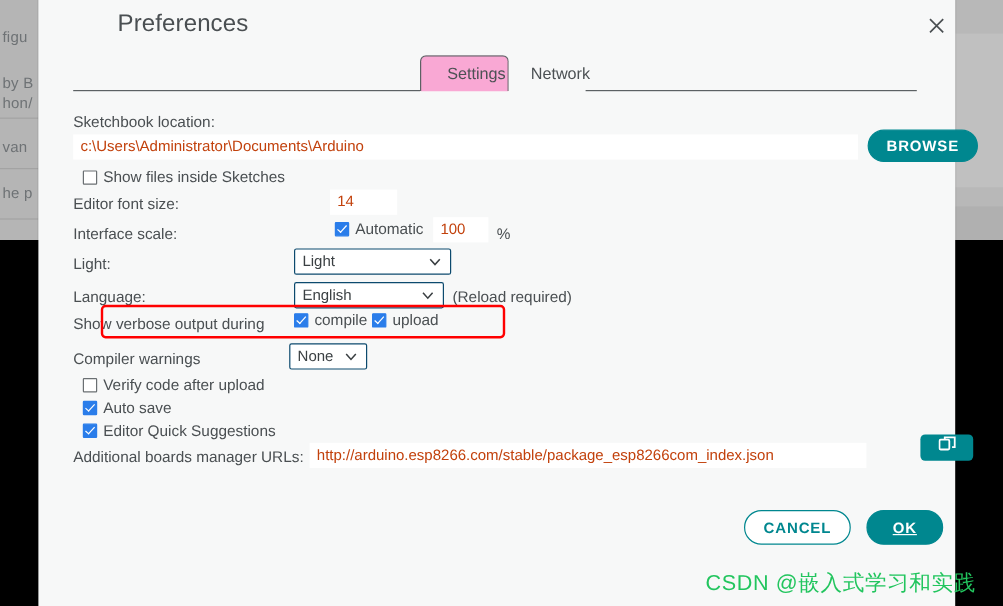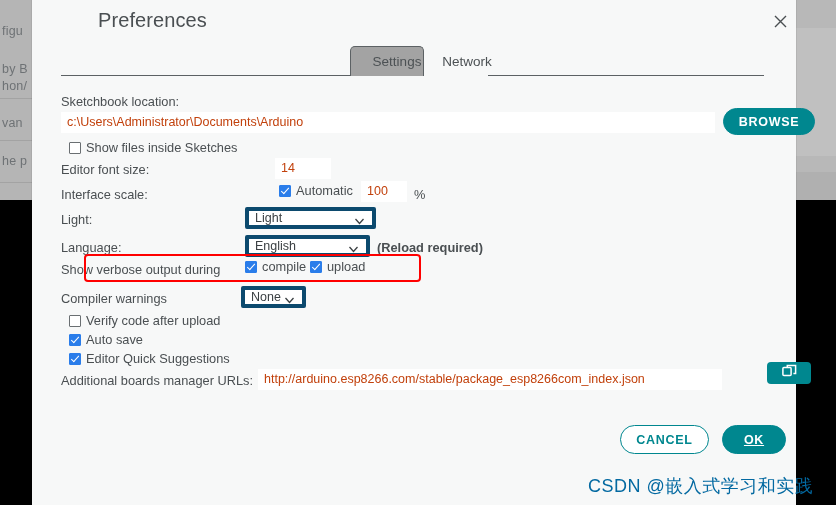--- a/index.html
+++ b/index.html
@@ -116,21 +116,21 @@
     display: flex;
     align-items: center;
     justify-content: center;
     font-size: 13.5px;
     color: #4c5154;
     cursor: pointer;
   }
   #tab-settings {
     left: 318px;
     width: 74px;
-    background: #a3a3a3;
+    background: #f9a8d4;
     border: 1px solid #5c6164;
     border-bottom: none;
     border-radius: 5px 5px 0 0;
     padding-left: 20px;
   }
   #tab-network {
     left: 396px;
     width: 78px;
     border: 1px solid transparent;
     border-bottom: none;
@@ -158,21 +158,21 @@
     font-size: 12.5px;
     color: #c2410c;
     padding: 0 6px;
     height: 21px;
     line-height: 21px;
   }
   .sel {
     position: absolute;
     box-sizing: border-box;
     background: #ffffff;
-    border: 4px solid #0c4a6e;
+    border: 1px solid #0c4a6e;
     border-radius: 2px;
     height: 22px;
     font-size: 12.5px;
     color: #3b4043;
     display: flex;
     align-items: center;
     padding-left: 6px;
     cursor: pointer;
   }
   .sel .chev {
@@ -257,21 +257,21 @@
     display: flex;
     align-items: center;
     justify-content: center;
     cursor: pointer;
   }
   
   #watermark {
     position: absolute;
     left: 588px; top: 474px;
     font-size: 18px;
-    color: #0369a1;
+    color: #22c55e;
     white-space: nowrap;
     letter-spacing: .5px;
   }
 </style>
 </head>
 <body>
 
 <div id="bg-grey-top"></div>
 <div id="bg-black-bottom"></div>
 <div id="bg-panel-right"></div>
@@ -345,21 +345,21 @@
 
     <div class="lbl" style="left:29px; top:164px;">Language:</div>
     <div class="sel" style="left:213px; top:159px; width:125px;">
       <span>English</span>
       <span class="chev">
         <svg width="11" height="11" viewBox="0 0 11 11" aria-hidden="true">
           <path d="M1.5 3 L5.5 7.5 L9.5 3" stroke="#3b4043" stroke-width="1.3" fill="none"></path>
         </svg>
       </span>
     </div>
-    <div class="lbl" style="left:345px; top:164px;font-weight:bold;">(Reload required)</div>
+    <div class="lbl" style="left:345px; top:164px;">(Reload required)</div>
 
     <div class="lbl" style="left:29px; top:186px;">Show verbose output during</div>
     <div class="cbrow" style="left:213px; top:183px;">
       <span class="cb on"></span>
       <span class="cblabel">compile</span>
     </div>
     <div class="cbrow" style="left:278px; top:183px;">
       <span class="cb on"></span>
       <span class="cblabel">upload</span>
     </div>

